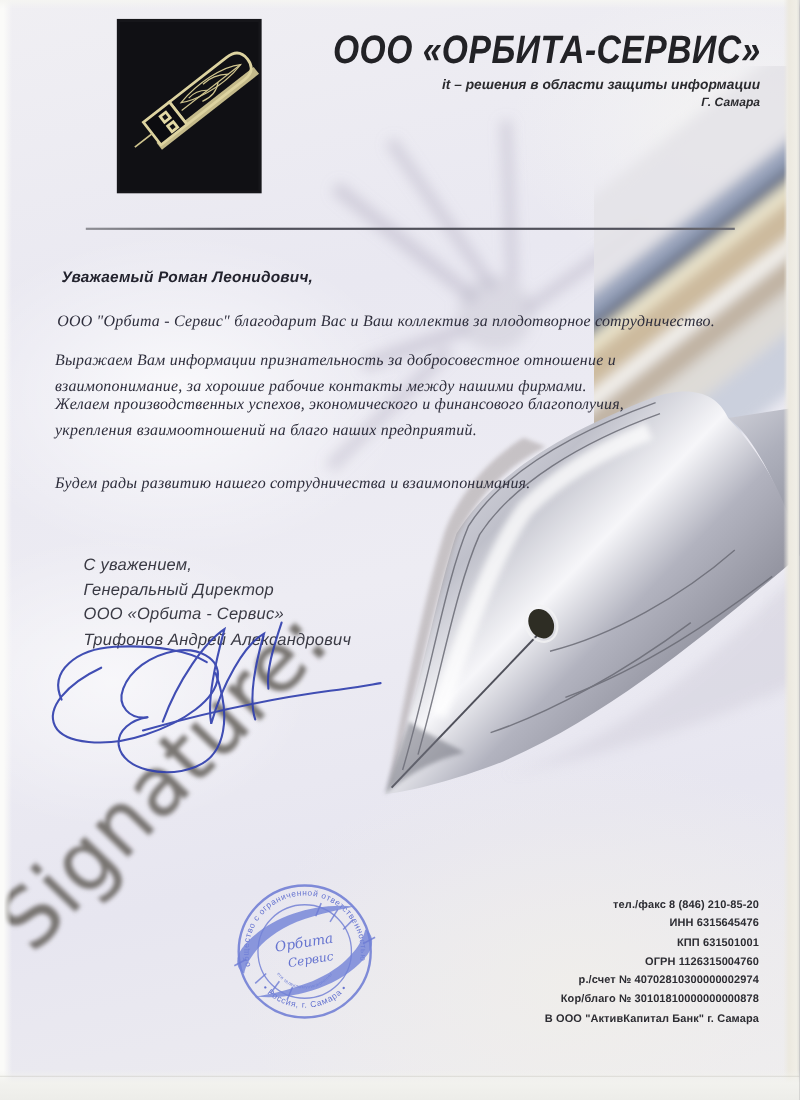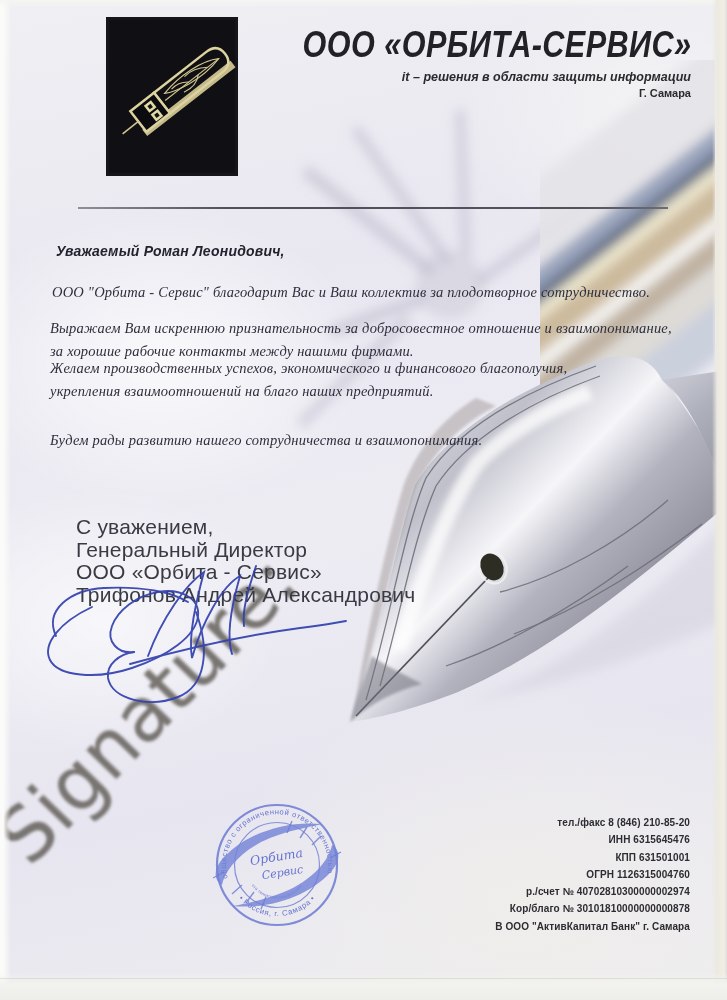--- a/index.html
+++ b/index.html
@@ -13,32 +13,32 @@
       linear-gradient(168deg,#f0eff3 0%,#e9e8f1 28%,#edecf3 52%,#e7e6f0 74%,#eeedf0 100%);
   }
   .abs{position:absolute;}
   svg{display:block;}
   
   .logo{left:106px;top:17px;width:132px;height:159px;}
   .header{top:24px;right:36px;text-align:right;color:#26262a;}
   .title{font-size:36px;font-weight:bold;font-style:italic;transform:scaleX(.85);
          transform-origin:100% 50%;white-space:nowrap;letter-spacing:0.5px;color:#222226;}
   .tagline{font-size:12.5px;font-weight:bold;font-style:italic;margin-top:4px;color:#2a2a2e;}
-  .city{font-size:11px;font-weight:bold;margin-top:3px;color:#2a2a2e;}
+  .city{font-size:11px;font-weight:bold;font-style:italic;margin-top:3px;color:#2a2a2e;}
   .divider{left:78px;top:207px;width:590px;height:2px;
     background:linear-gradient(90deg,#8f8f95,#50505a 25%,#52525c 85%,#6d6d73);}
   
   .greeting{left:56px;top:243px;font-size:14px;font-weight:bold;font-style:italic;color:#23232e;letter-spacing:.2px;}
   .para{font-family:"Liberation Serif","DejaVu Serif",serif;font-style:italic;
         font-size:14.5px;color:#2e2e3c;line-height:23px;letter-spacing:.2px;}
   .p1{left:52px;top:281px;width:660px;}
   .p2{left:50px;top:317px;width:625px;}
   .p3{left:50px;top:357px;width:585px;}
   .p4{left:50px;top:429px;width:600px;}
-  .closing{left:76px;top:516px;font-size:21px;color:#3a3a44;line-height:22.6px;letter-spacing:.2px;}
+  .closing{left:76px;top:503px;font-style:italic;font-size:15px;color:#3a3a44;line-height:22.6px;letter-spacing:.2px;}
   
   .contacts{right:37px;top:814px;text-align:right;font-weight:bold;
             font-size:10px;color:#2c2c32;line-height:17.3px;letter-spacing:.1px;}
   
   .edge-left{left:0;top:0;width:11px;height:100%;background:linear-gradient(90deg,#fbfbf9 30%,rgba(251,251,249,0));z-index:8;}
   .edge-top{left:0;top:0;width:100%;height:8px;background:linear-gradient(180deg,#f5f5f2,rgba(245,245,242,0));z-index:8;}
   .edge-right{right:0;top:0;width:15px;height:100%;z-index:8;
     background:linear-gradient(90deg,rgba(236,233,224,0),#ece9e0 35%,#f0eee6 80%,#dededa);}
   .edge-bottom{left:0;bottom:0;width:100%;height:28px;z-index:8;
     background:linear-gradient(180deg,rgba(242,242,238,0),#f2f2ee 45%,#ededE9);
@@ -164,21 +164,21 @@
   <div class="abs z2 header">
     <div class="title">ООО «ОРБИТА-СЕРВИС»</div>
     <div class="tagline">it – решения в области защиты информации</div>
     <div class="city">Г. Самара</div>
   </div>
 
   <div class="abs z2 divider"></div>
 
   <div class="abs z2 greeting">Уважаемый Роман Леонидович,</div>
   <div class="abs z2 para p1">ООО "Орбита - Сервис" благодарит Вас и Ваш коллектив за плодотворное сотрудничество.</div>
-  <div class="abs z2 para p2">Выражаем Вам искреннюю признательность за добросовестное отношение и взаимопонимание, за хорошие рабочие контакты между нашими фирмами.</div>
+  <div class="abs z2 para p2">Выражаем Вам информации признательность за добросовестное отношение и взаимопонимание, за хорошие рабочие контакты между нашими фирмами.</div>
   <div class="abs z2 para p3">Желаем производственных успехов, экономического и финансового благополучия, укрепления взаимоотношений на благо наших предприятий.</div>
   <div class="abs z2 para p4">Будем рады развитию нашего сотрудничества и взаимопонимания.</div>
 
   <div class="abs z2 closing">
     <div>С уважением,</div>
     <div>Генеральный  Директор</div>
     <div>ООО «Орбита - Сервис»</div>
     <div>Трифонов Андрей Александрович</div>
   </div>
 

